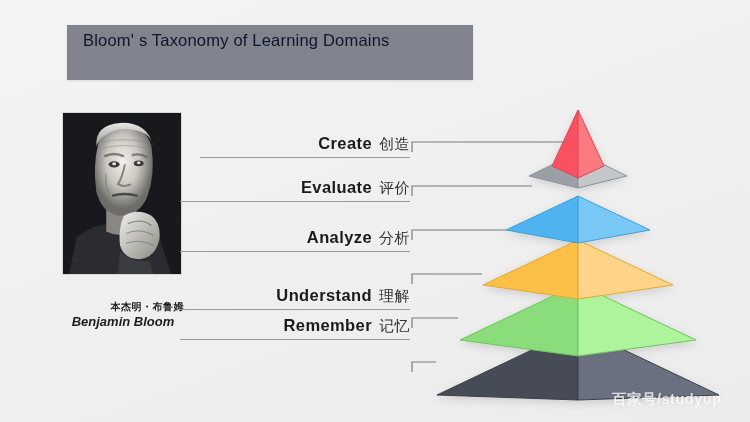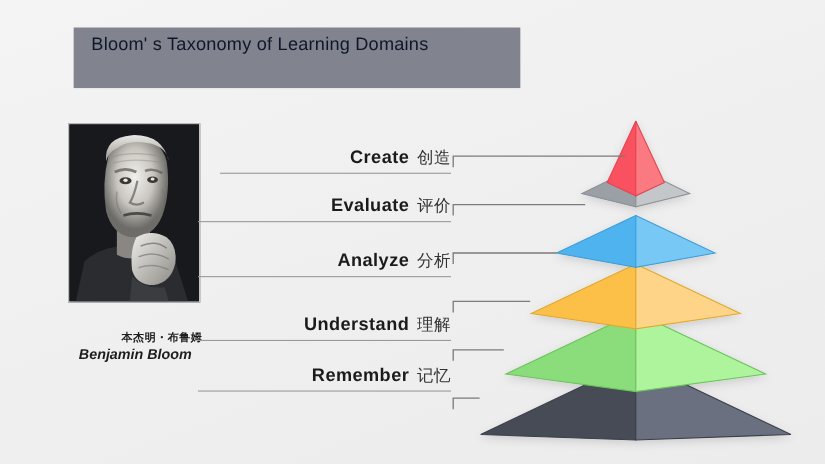--- a/index.html
+++ b/index.html
@@ -278,18 +278,19 @@
 
   <div class="label-row" style="left:180px; top:228px; width:230px;">
     <span class="label-en">Analyze</span><span class="label-zh">分析</span>
   </div>
 
 
   <div class="label-row" style="left:180px; top:286px; width:230px;">
     <span class="label-en">Understand</span><span class="label-zh">理解</span>
   </div>
 
-  <div class="label-row" style="left:180px; top:332px; width:230px;">
+  <div class="label-row" style="left:180px; top:316px; width:230px;">
     <span class="label-en">Remember</span><span class="label-zh">记忆</span>
   </div>
 
+  <div class="watermark">百家号/studyup</div>
 
 </div>
 
 </body></html>

